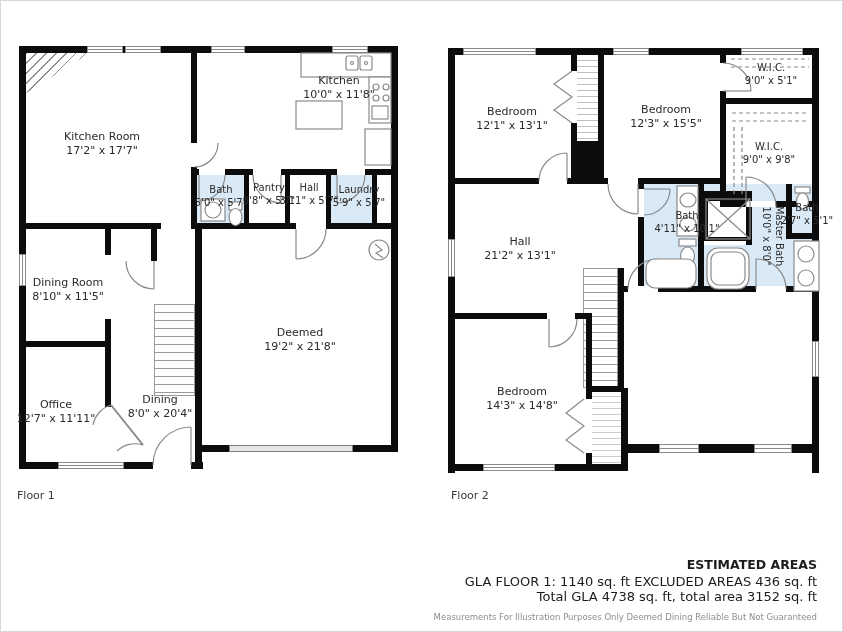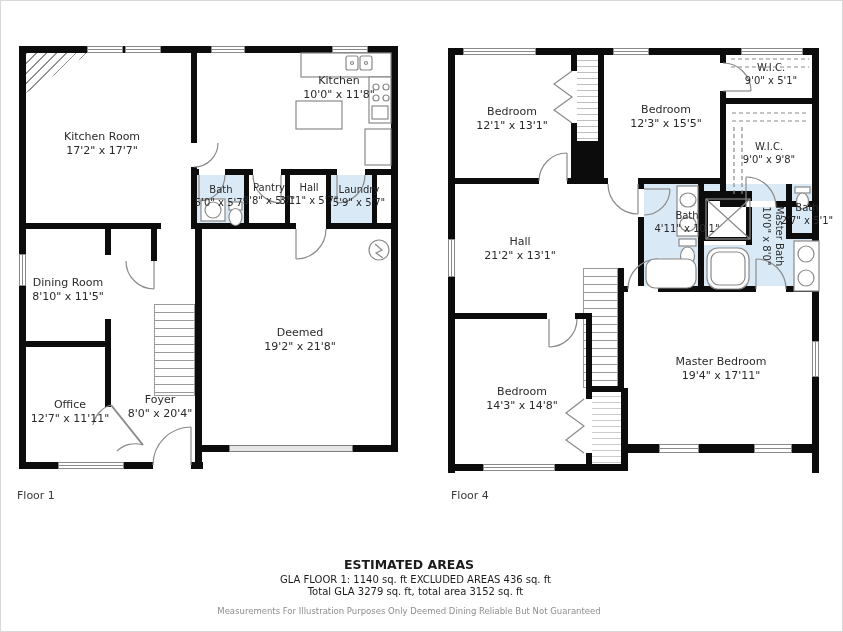--- a/index.html
+++ b/index.html
@@ -19,23 +19,23 @@
   .winh{position:absolute;background:#fff linear-gradient(to bottom,transparent 40%,#8a8a8a 40%,#8a8a8a 60%,transparent 60%);
         border:1px solid #8a8a8a;box-sizing:border-box;z-index:5;}
   .winv{position:absolute;background:#fff linear-gradient(to right,transparent 40%,#8a8a8a 40%,#8a8a8a 60%,transparent 60%);
         border:1px solid #8a8a8a;box-sizing:border-box;z-index:5;}
   .fx{position:absolute;left:0;top:0;z-index:6;pointer-events:none;}
   .lbl{position:absolute;transform:translate(-50%,-50%);text-align:center;font-size:11px;line-height:1.28;
        color:#2a2a2a;white-space:nowrap;z-index:7;}
   .lbl.sm{font-size:10px;}
   .lbl.rot{transform:translate(-50%,-50%) rotate(90deg);}
   .floor-tag{position:absolute;font-size:11px;color:#3a3a3a;z-index:7;}
-  .summary{position:absolute;left:0;top:556px;width:816px;text-align:center;color:#1c1c1c;z-index:7;}
+  .summary{position:absolute;left:0;top:556px;width:816px;text-align:right;color:#1c1c1c;z-index:7;}
   .summary .t{font-size:12.5px;font-weight:bold;margin-bottom:3px;}
-  .summary .l{font-size:10px;line-height:1.05;margin-bottom:1px;padding-left:13px;}
+  .summary .l{font-size:13px;line-height:1.05;margin-bottom:1px;padding-left:13px;}
   .summary .d{font-size:8.5px;color:#8e8e8e;margin-top:9px;}
 </style>
 </head>
 <body>
 
 <div class="canvas">
 
   <div class="blue" style="left:196px;top:174px;width:47px;height:48px"></div>
   <div class="blue" style="left:330px;top:174px;width:41px;height:48px"></div>
 
@@ -238,26 +238,26 @@
     <div>3'11" x 5'7"</div>
   </div>
   <div class="lbl sm" style="left:358px;top:196px">
     <div>Laundry</div>
     <div>5'9" x 5'7"</div>
   </div>
   <div class="lbl" style="left:67px;top:289px">
     <div>Dining Room</div>
     <div>8'10" x 11'5"</div>
   </div>
-  <div class="lbl" style="left:69px;top:411px">
+  <div class="lbl" style="left:55px;top:411px">
     <div>Office</div>
     <div>12'7" x 11'11"</div>
   </div>
   <div class="lbl" style="left:159px;top:406px">
-    <div>Foyer</div>
+    <div>Dining</div>
     <div>8'0" x 20'4"</div>
   </div>
   <div class="lbl" style="left:299px;top:339px">
     <div>Deemed</div>
     <div>19'2" x 21'8"</div>
   </div>
 
   <div class="lbl" style="left:511px;top:118px">
     <div>Bedroom</div>
     <div>12'1" x 13'1"</div>
@@ -287,28 +287,24 @@
     <div>2'7" x 5'1"</div>
   </div>
   <div class="lbl" style="left:519px;top:248px">
     <div>Hall</div>
     <div>21'2" x 13'1"</div>
   </div>
   <div class="lbl" style="left:521px;top:398px">
     <div>Bedroom</div>
     <div>14'3" x 14'8"</div>
   </div>
-  <div class="lbl" style="left:720px;top:368px">
-    <div>Master Bedroom</div>
-    <div>19'4" x 17'11"</div>
-  </div>
 
   <div class="floor-tag" style="left:16px;top:488px">Floor 1</div>
-  <div class="floor-tag" style="left:450px;top:488px">Floor 4</div>
+  <div class="floor-tag" style="left:450px;top:488px">Floor 2</div>
 
   <div class="summary">
     <div class="t">ESTIMATED AREAS</div>
     <div class="l">GLA FLOOR 1: 1140 sq. ft EXCLUDED AREAS 436 sq. ft</div>
-    <div class="l">Total GLA 3279 sq. ft, total area 3152 sq. ft</div>
+    <div class="l">Total GLA 4738 sq. ft, total area 3152 sq. ft</div>
     <div class="d">Measurements For Illustration Purposes Only Deemed Dining Reliable But Not Guaranteed</div>
   </div>
 
 </div>
 
 </body></html>

